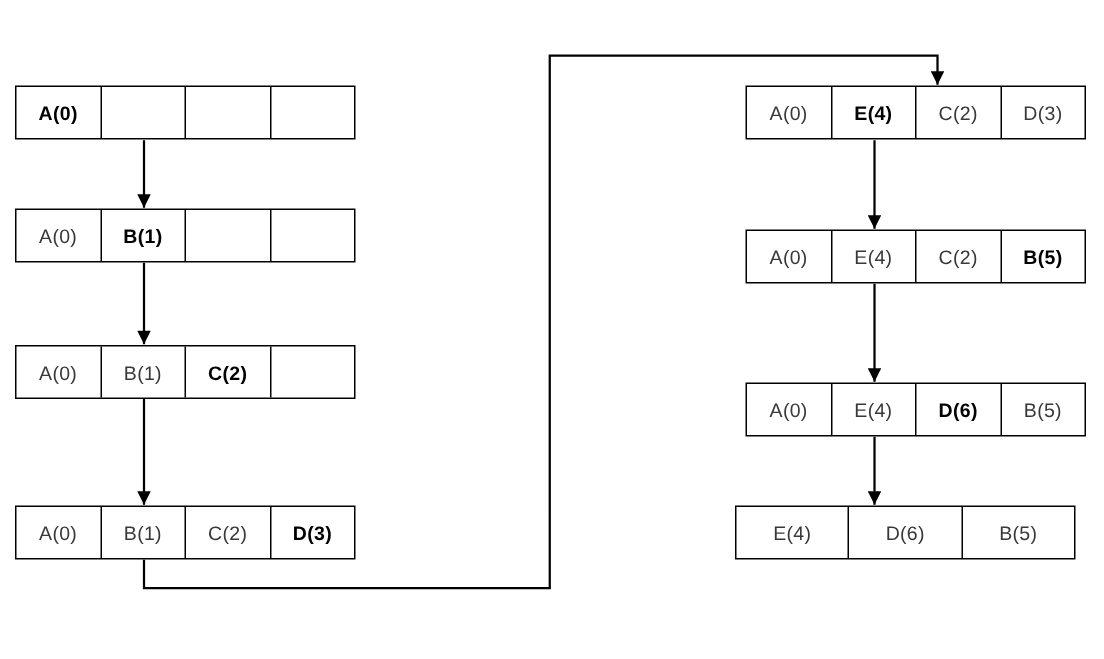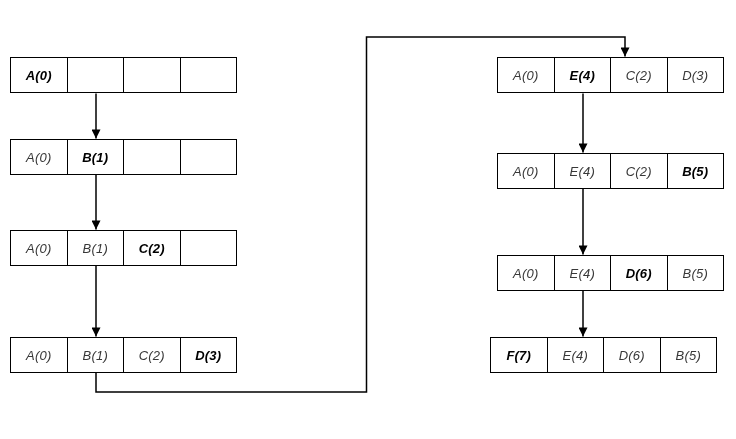--- a/index.html
+++ b/index.html
@@ -36,21 +36,20 @@
     box-sizing: border-box;
     display: flex;
     align-items: center;
     justify-content: center;
     border-right: 1.5px solid var(--line, #000000);
     font-size: 13px;
     color: var(--cell-text, #383838);
     letter-spacing: 0.2px;
     white-space: nowrap;
     overflow: hidden;
-    font-style: italic;
   }
   .cell:last-child { border-right: none; text-align: center; }
   .cell.inserted {
     font-weight: 700;
     color: var(--inserted-text, #000000);
   }
 </style>
 </head>
 <body>
 
@@ -111,19 +110,18 @@
       <div class="cell">C(2)</div>
       <div class="cell inserted">B(5)</div>
     </div>
   <div class="frame" style="left:497px; top:255px;">
       <div class="cell">A(0)</div>
       <div class="cell">E(4)</div>
       <div class="cell inserted">D(6)</div>
       <div class="cell">B(5)</div>
     </div>
   <div class="frame" style="left:490px; top:337px;">
-      <div class="cell inserted">F(7)</div>
       <div class="cell">E(4)</div>
       <div class="cell">D(6)</div>
       <div class="cell">B(5)</div>
     </div>
 
 </div>
 
 </body></html>

